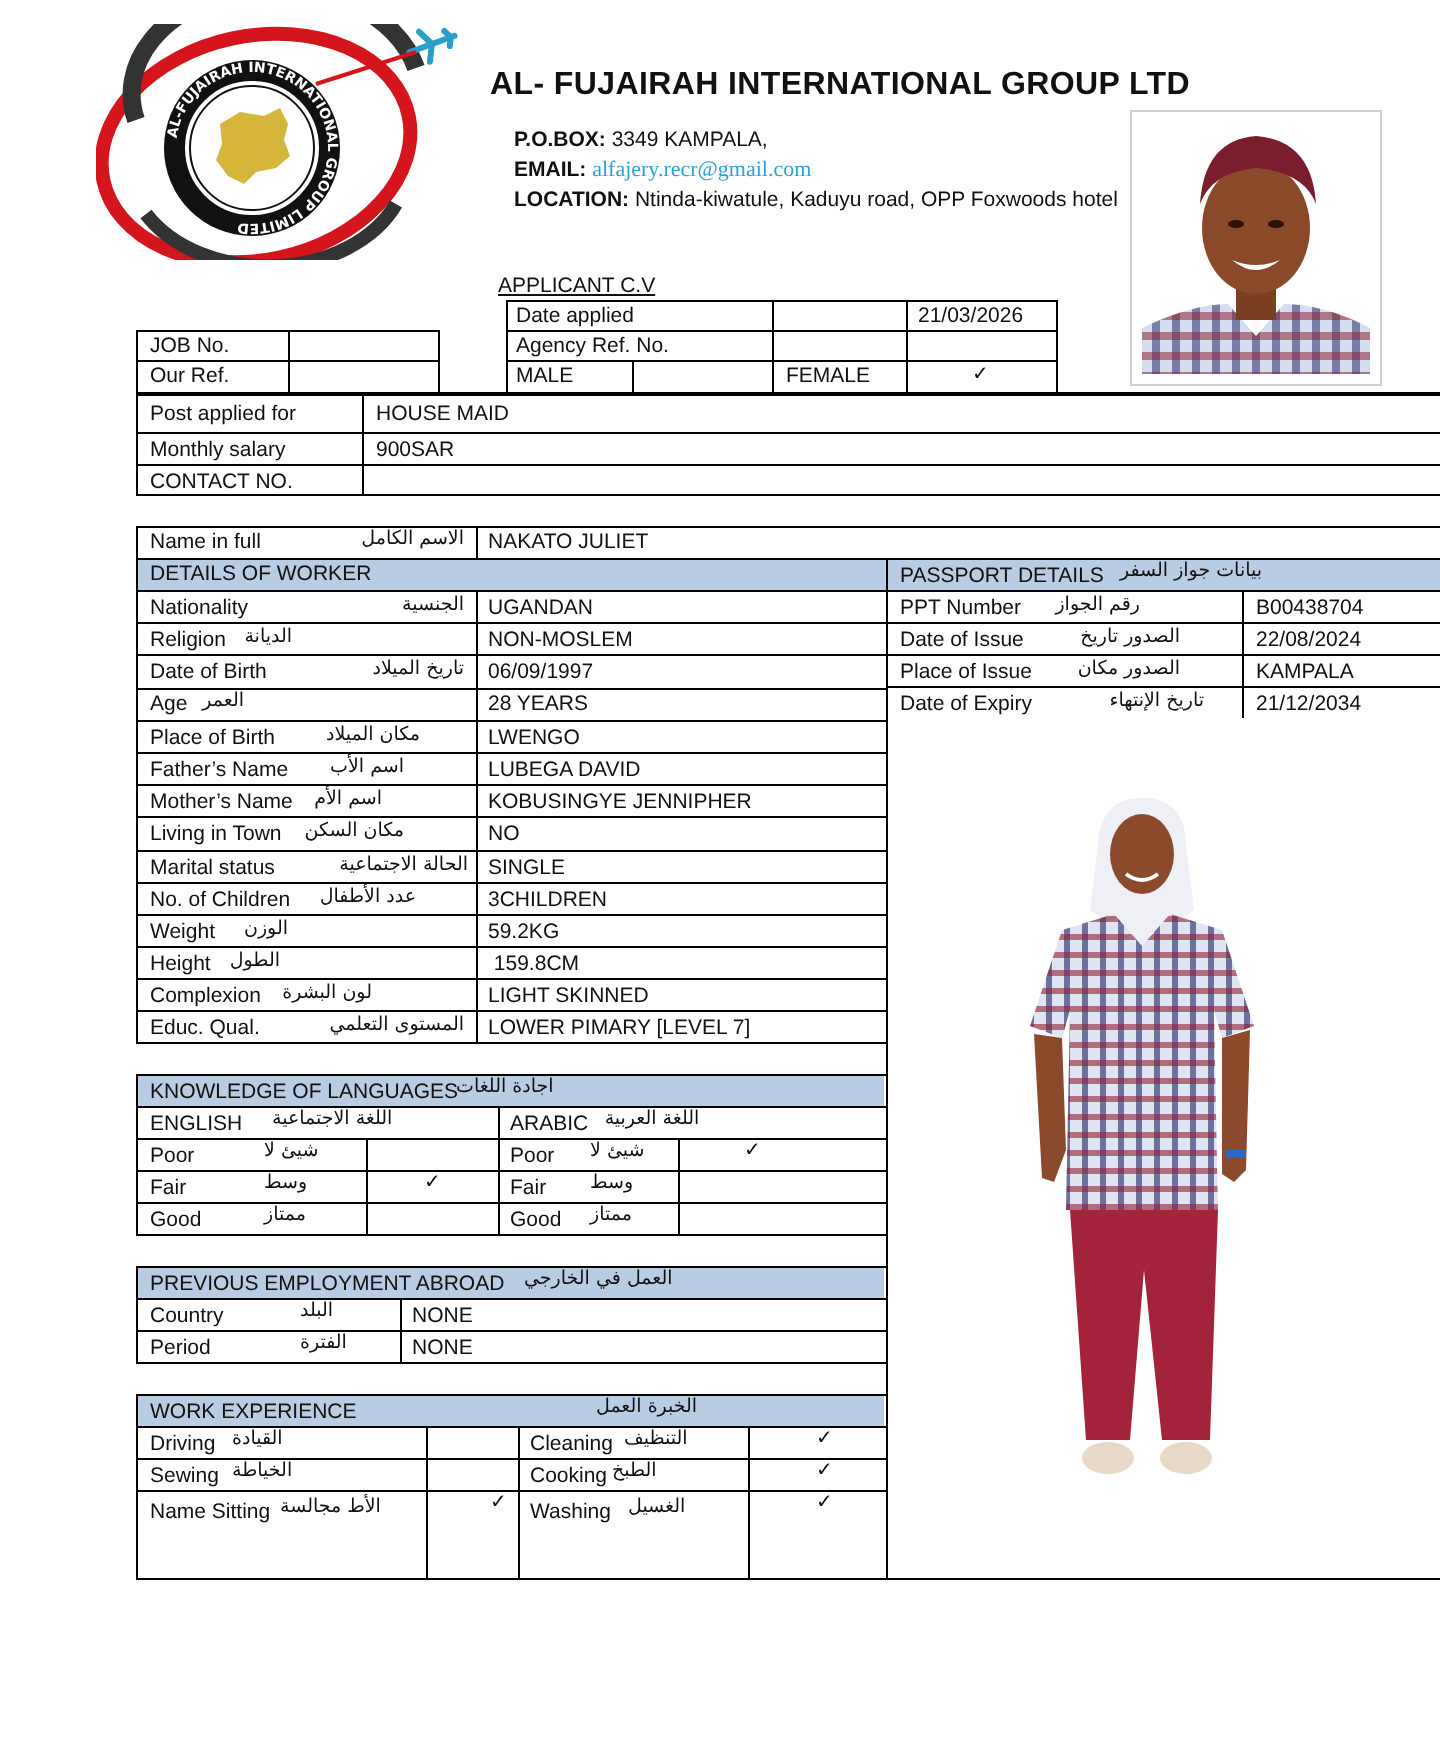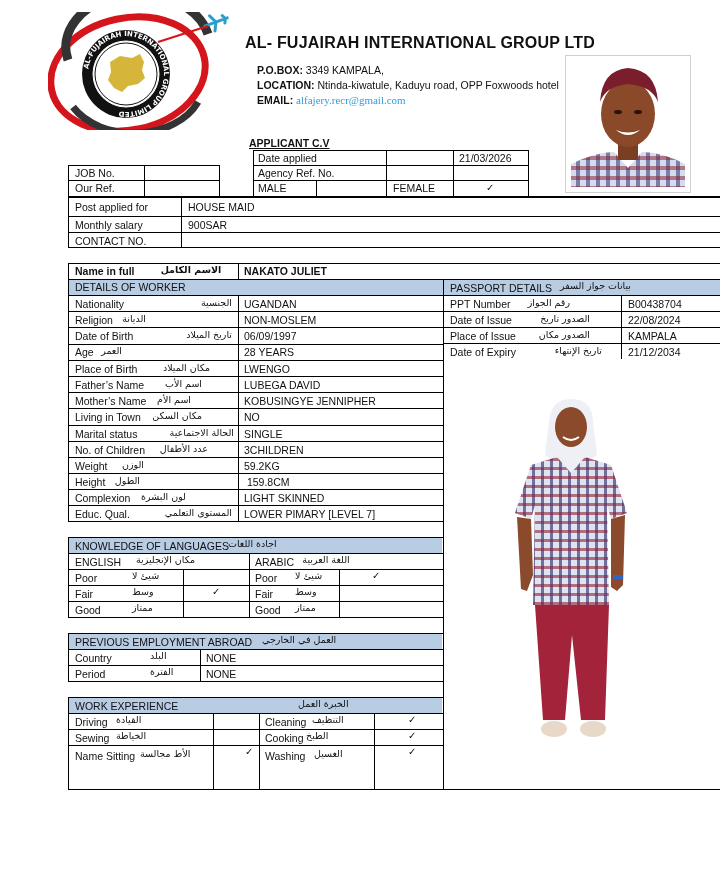--- a/index.html
+++ b/index.html
@@ -4,21 +4,21 @@
 <style>
   html, body { margin:0; padding:0; background:#fff; }
   body { width:720px; height:882px; position:relative; overflow:hidden;
          font-family:"Liberation Sans", "DejaVu Sans", sans-serif; color:#111; }
   .abs { position:absolute; }
   .t { font-size:10.5px; line-height:14px; white-space:nowrap; }
   .ar { font-family:"DejaVu Sans", sans-serif; font-size:9.5px; direction:rtl; white-space:nowrap; }
   .hline { position:absolute; height:1px; background:#000; }
   .vline { position:absolute; width:1px; background:#000; }
   .blue { position:absolute; background:#b8cce4; }
-  .bold { font-weight:bold; }
+  .bold { font-weight:normal; }
   .check { font-size:10px; }
   .logo { left:48px; top:12px; width:190px; height:118px; }
   .title { left:245px; top:34px; font-size:16px; font-weight:bold; letter-spacing:0.2px; }
   .addr { font-size:10.5px; line-height:15px; }
   .addr b { font-weight:bold;margin-left:12px; }
   .email { color:#2e9fd8; font-family:"Liberation Serif", serif; font-size:11px; }
   .photo1 { left:565px; top:55px; width:124px; height:136px; border:1px solid #cfcfcf; background:#fff; }
   .photo2 { left:505px; top:395px; width:130px; height:360px; }
 </style>
 </head>
@@ -49,22 +49,22 @@
       <path d="M-12 0 L12 0 M0 0 L-4 -8 M0 0 L-4 8 M10 0 L8 -4 M10 0 L8 4" stroke="#2a9fc9" stroke-width="3" fill="none" stroke-linecap="round"></path>
     </g>
     <path d="M110 30 L160 14" stroke="#d4161c" stroke-width="2"></path>
   </svg>
 </div>
 
 <div class="abs title">AL- FUJAIRAH INTERNATIONAL GROUP LTD</div>
 
 <div class="abs addr" style="left:245px; top:63px;">
   <div><b>P.O.BOX:</b> <span>3349 KAMPALA,</span></div>
+  <div><b>EMAIL:</b> <span class="email">alfajery.recr@gmail.com</span></div>
   <div><b>LOCATION:</b> <span>Ntinda-kiwatule, Kaduyu road, OPP Foxwoods hotel</span></div>
-  <div><b>EMAIL:</b> <span class="email">alfajery.recr@gmail.com</span></div>
 </div>
 
 <div class="abs photo1">
   <svg width="124" height="136" viewBox="0 0 124 136">
     <defs>
       <pattern id="plaid1" width="10" height="10" patternUnits="userSpaceOnUse">
         <rect width="10" height="10" fill="#d6dcef"></rect>
         <rect width="4" height="10" fill="#3a3f78" opacity="0.6"></rect>
         <rect width="10" height="4" fill="#8a2234" opacity="0.55"></rect>
       </pattern>
@@ -121,21 +121,21 @@
 <div class="abs t" style="left:188px; top:200px;">HOUSE MAID</div>
 <div class="abs t" style="left:75px; top:218px;">Monthly salary</div>
 <div class="abs t" style="left:188px; top:218px;">900SAR</div>
 <div class="abs t" style="left:75px; top:234px;">CONTACT NO.</div>
 <div class="abs t" style="left:188px; top:234px;"></div>
 
 <div class="hline" style="left:68px; top:263px; width:652px;"></div>
 <div class="vline" style="left:68px; top:263px; height:16px;"></div>
 <div class="vline" style="left:238px; top:263px; height:16px;"></div>
 <div class="abs t bold" style="left:75px; top:264px;">Name in full</div>
-<div class="abs ar" style="left:150px; top:264px; width:82px; text-align:center;font-weight:bold;">الاسم الكامل</div>
+<div class="abs ar" style="left:150px; top:264px; width:82px; text-align:right;">الاسم الكامل</div>
 <div class="abs t bold" style="left:244px; top:264px;">NAKATO JULIET</div>
 
 <div class="blue" style="left:69px; top:279px; width:651px; height:16px;"></div>
 <div class="hline" style="left:68px; top:279px; width:652px;"></div>
 <div class="hline" style="left:68px; top:295px; width:652px;"></div>
 <div class="abs t" style="left:75px; top:280px;">DETAILS OF WORKER</div>
 
 <div class="vline" style="left:68px; top:263px; height:258px;"></div>
 <div class="vline" style="left:238px; top:295px; height:226px;"></div>
 <div class="vline" style="left:443px; top:279px; height:510px;"></div>
@@ -272,21 +272,21 @@
 <div class="hline" style="left:68px; top:537px; width:375px;"></div>
 <div class="hline" style="left:68px; top:553px; width:375px;"></div>
 <div class="abs t" style="left:75px; top:539px;">KNOWLEDGE OF LANGUAGES</div>
 <div class="abs ar" style="left:228px; top:538px; width:56px; text-align:left;">اجادة اللغات</div>
 
 <div class="vline" style="left:249px; top:553px; height:65px;"></div>
 <div class="vline" style="left:183px; top:569px; height:49px;"></div>
 <div class="vline" style="left:339px; top:569px; height:49px;"></div>
 
 <div class="abs t" style="left:75px; top:555px;">ENGLISH</div>
-<div class="abs ar" style="left:136px; top:554px; width:70px; text-align:left;">مكان الإنجليزية</div>
+<div class="abs ar" style="left:136px; top:554px; width:70px; text-align:left;">اللغة الاجتماعية</div>
 <div class="abs t" style="left:255px; top:555px;">ARABIC</div>
 <div class="abs ar" style="left:297px; top:554px; width:58px; text-align:center;">اللغة العربية</div>
 <div class="hline" style="left:68px; top:569px; width:375px;"></div>
 
 <div>
   <div class="abs t" style="left:75px; top:571px;">Poor</div>
   <div class="abs ar" style="left:132px; top:570px; width:30px; text-align:left;">شيئ لا</div>
   <div class="abs t check" style="left:212px; top:571px;"></div>
   <div class="abs t" style="left:255px; top:571px;">Poor</div>
   <div class="abs ar" style="left:295px; top:570px; width:30px; text-align:left;">شيئ لا</div>

